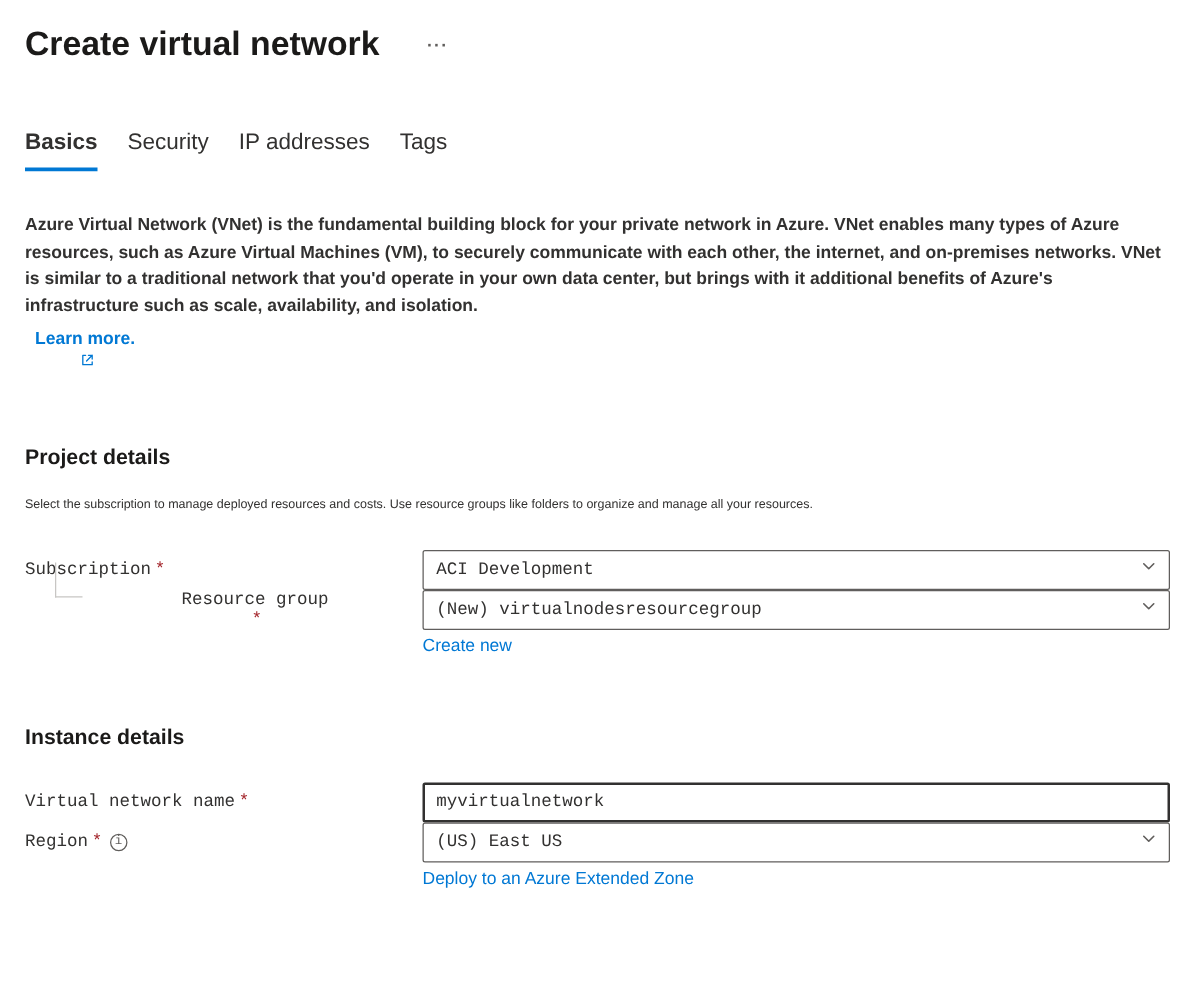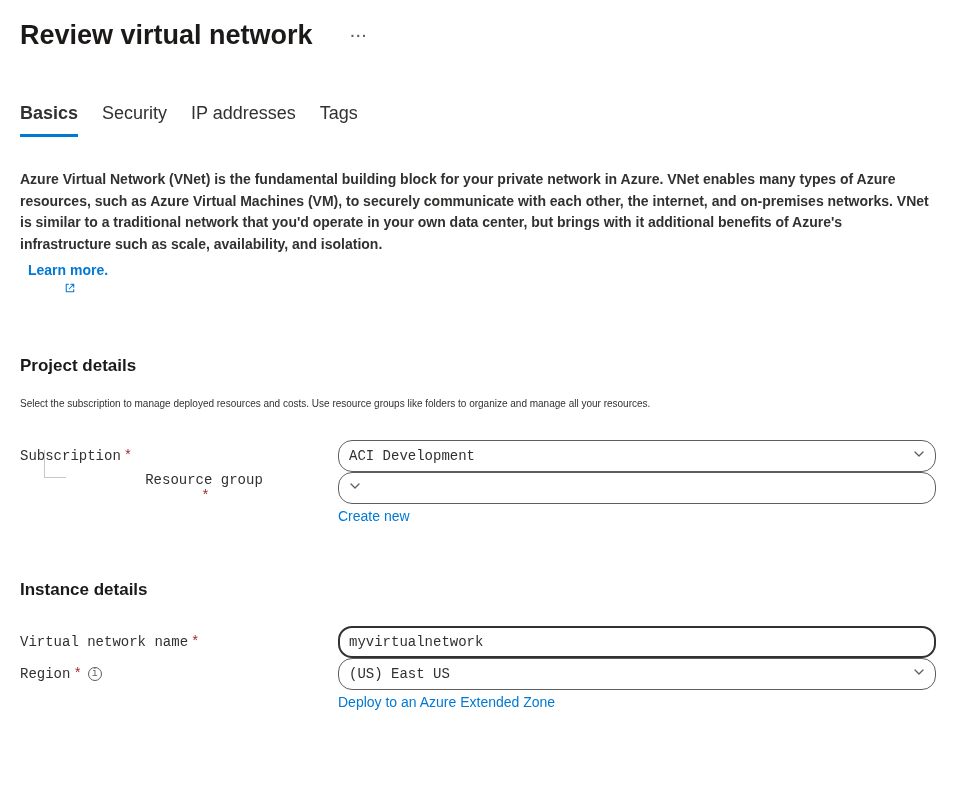--- a/index.html
+++ b/index.html
@@ -122,21 +122,21 @@
       cursor: default;
     }
     .field-cell {
       flex: 1;
       max-width: 600px;
     }
     .select-box, .text-input {
       width: 100%;
       height: 32px;
       border: 1px solid #605e5c;
-      border-radius: 14px;
+      border-radius: 2px;
       padding: 0 10px;
       font-size: 14px;
       font-family: inherit;
       background: #ffffff;
       color: #323130;
       display: flex;
       align-items: center;
       justify-content: space-between;
       cursor: pointer;
     }
@@ -163,21 +163,21 @@
       margin-bottom: 12px;
     }
     .sublink-row .spacer {
       width: 318px;
     }
   </style>
 </head>
 <body>
 
 <div class="page-title">
-  <span>Review virtual network</span>
+  <span>Create virtual network</span>
   <span class="ellipsis-icon">···</span>
 </div>
 
 <div class="tabs">
   <div class="tab active">Basics</div>
   <div class="tab">Security</div>
   <div class="tab">IP addresses</div>
   <div class="tab">Tags</div>
 </div>
 
@@ -214,20 +214,21 @@
 </div>
 
 <div class="form-row">
   <div class="label-cell indented">
     <div class="tree-connector"></div>
     <span>Resource group</span>
     <span class="required">*</span>
   </div>
   <div class="field-cell">
     <div class="select-box">
+      <span>(New) virtualnodesresourcegroup</span>
       <span class="chevron">
         <svg width="12" height="12" viewBox="0 0 12 12">
             <path d="M2 4l4 4 4-4" stroke="#605e5c" stroke-width="1.3" fill="none" stroke-linecap="round" stroke-linejoin="round"></path>
           </svg>
       </span>
     </div>
   </div>
 </div>
 
 <div class="sublink-row">

